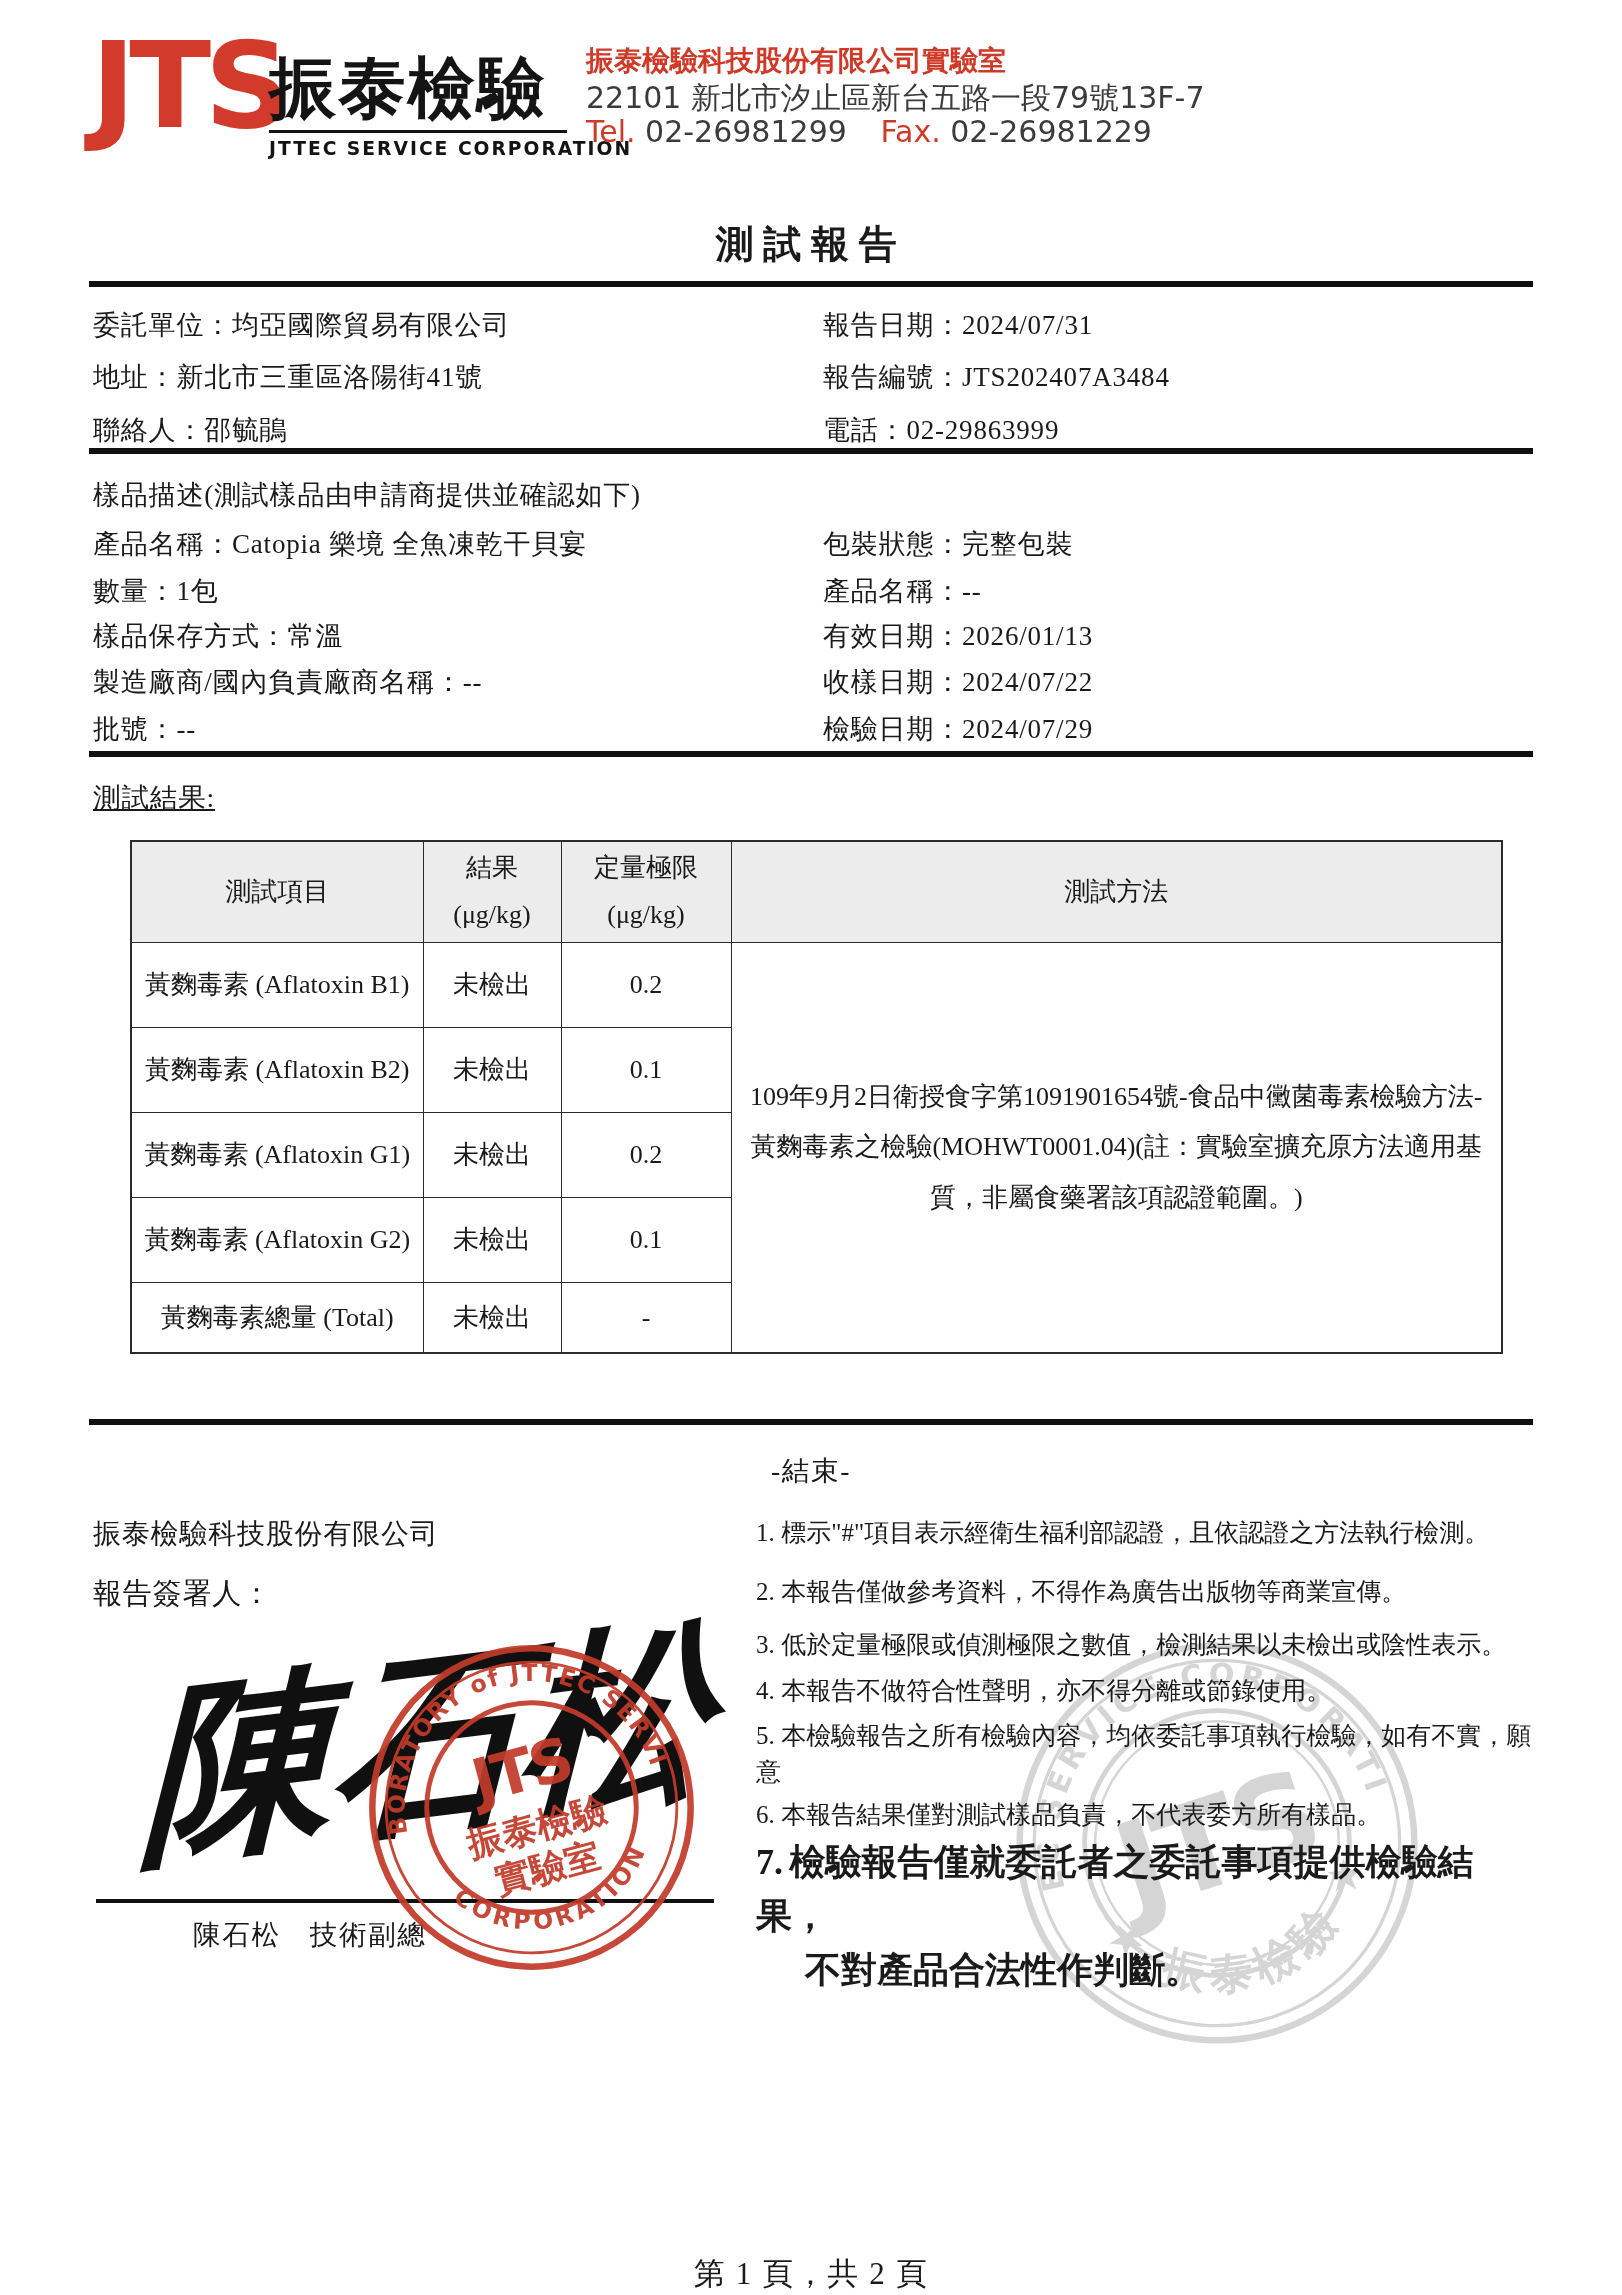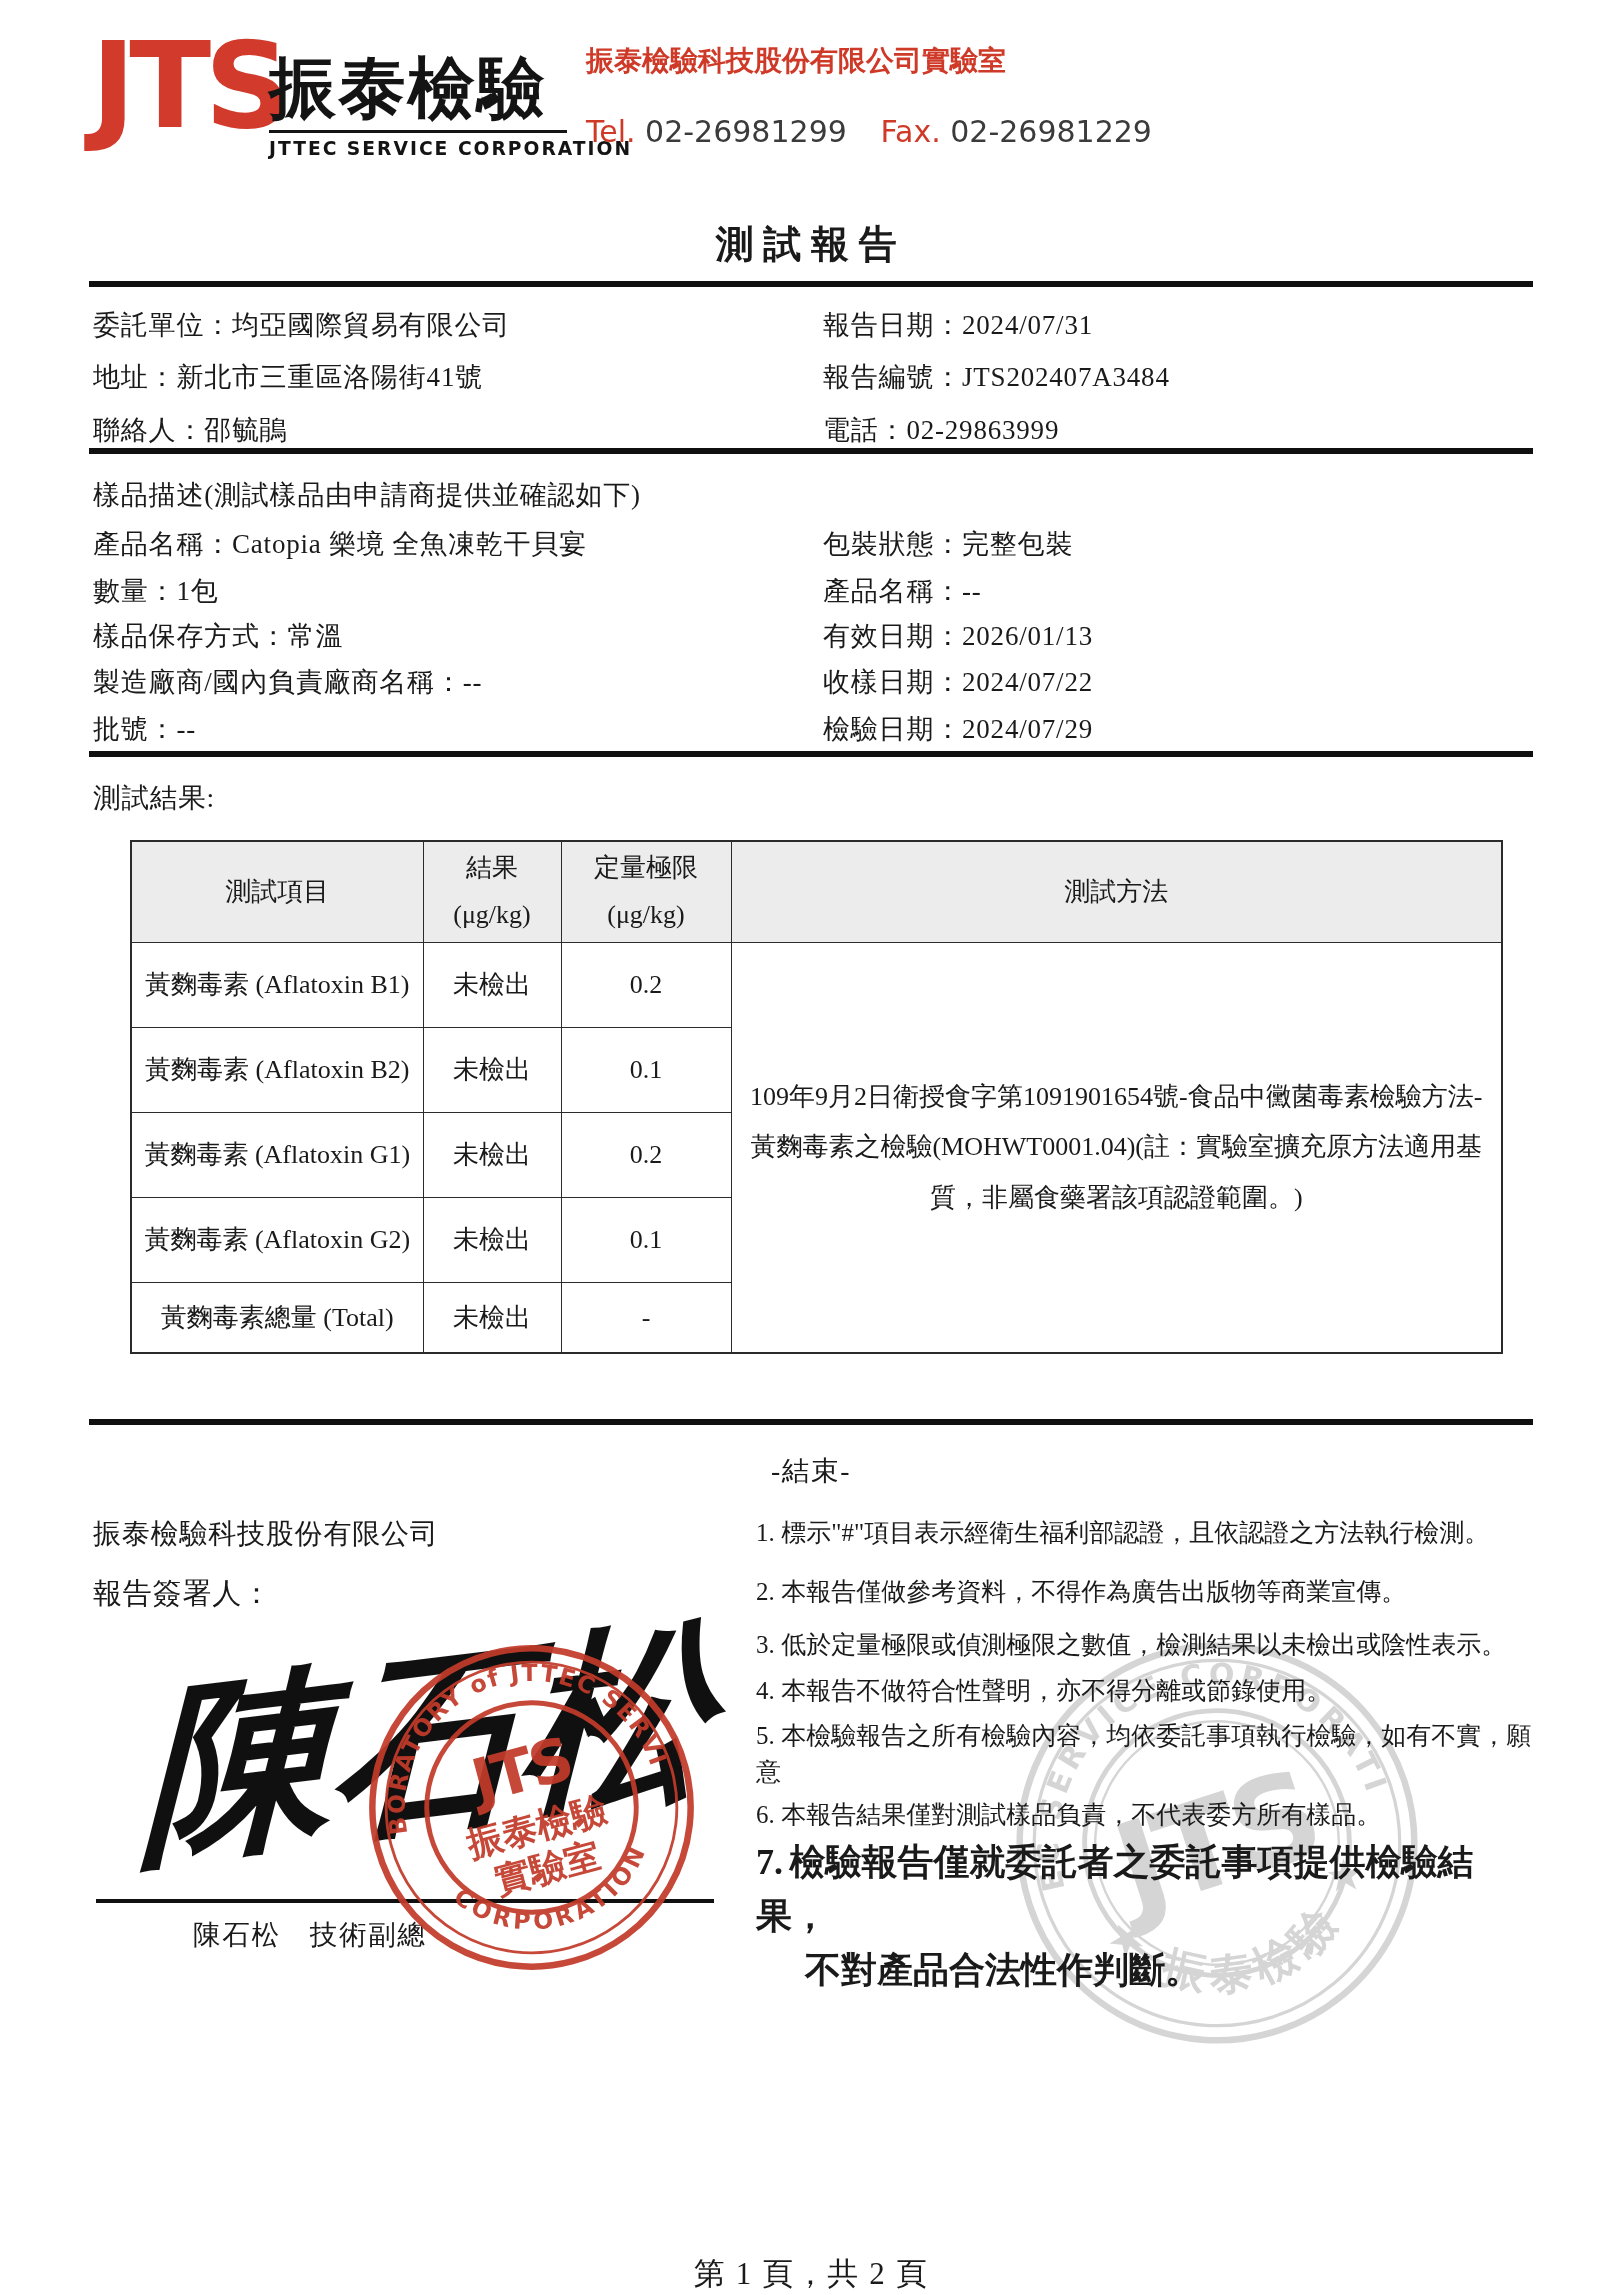--- a/index.html
+++ b/index.html
@@ -68,20 +68,21 @@
       <text x="250" y="300" text-anchor="middle" font-size="150" font-weight="900" letter-spacing="-6" fill="#d5d5d5" stroke="none">JTS</text>
     </g>
   </svg>
 
   <div class="abs jts-big" style="left:91px;top:26px;">JTS</div>
   <div class="abs brand-cjk" style="left:269px;top:55px;">振泰檢驗</div>
   <div class="abs brand-line" style="left:269px;top:130px;width:298px;"></div>
   <div class="abs brand-en" style="left:269px;top:138px;">JTTEC SERVICE CORPORATION</div>
 
   <div class="abs lab-name" style="left:586px;top:42px;">振泰檢驗科技股份有限公司實驗室</div>
+  <div class="abs lab-addr" style="left:586px;top:78px;">22101 新北市汐止區新台五路一段79號13F-7</div>
   <div class="abs lab-tel" style="left:586px;top:114px;">
     <span class="red">Tel.</span>
     <span>02-26981299</span>
     <span style="display:inline-block;width:14.6px;"></span>
     <span class="red">Fax.</span>
     <span>02-26981229</span>
   </div>
 
   <div class="abs doc-title" style="left:0;top:219px;">測試報告</div>
 
@@ -106,21 +107,21 @@
   <div class="abs field" style="left:93px;top:711px;">批號：--</div>
 
   <div class="abs field" style="left:823px;top:526px;">包裝狀態：完整包裝</div>
   <div class="abs field" style="left:823px;top:573px;">產品名稱：--</div>
   <div class="abs field" style="left:823px;top:618px;">有效日期：2026/01/13</div>
   <div class="abs field" style="left:823px;top:664px;">收樣日期：2024/07/22</div>
   <div class="abs field" style="left:823px;top:711px;">檢驗日期：2024/07/29</div>
 
   <div class="abs rule" style="left:89px;top:751px;width:1444px;"></div>
 
-  <div class="abs sec-label" style="left:93px;top:779px;">測試結果:</div>
+  <div class="abs sec-label" style="left:93px;top:779px;text-decoration:underline;">測試結果:</div>
 
   <table class="results abs" style="left:130px;top:840px;width:1371px;z-index:2;background:#fff;">
     <colgroup>
         <col style="width:292px">
         <col style="width:138px">
         <col style="width:170px">
         <col style="width:771px">
       </colgroup>
     <tbody>
         <tr class="hdr-sep" style="height:92px;">

